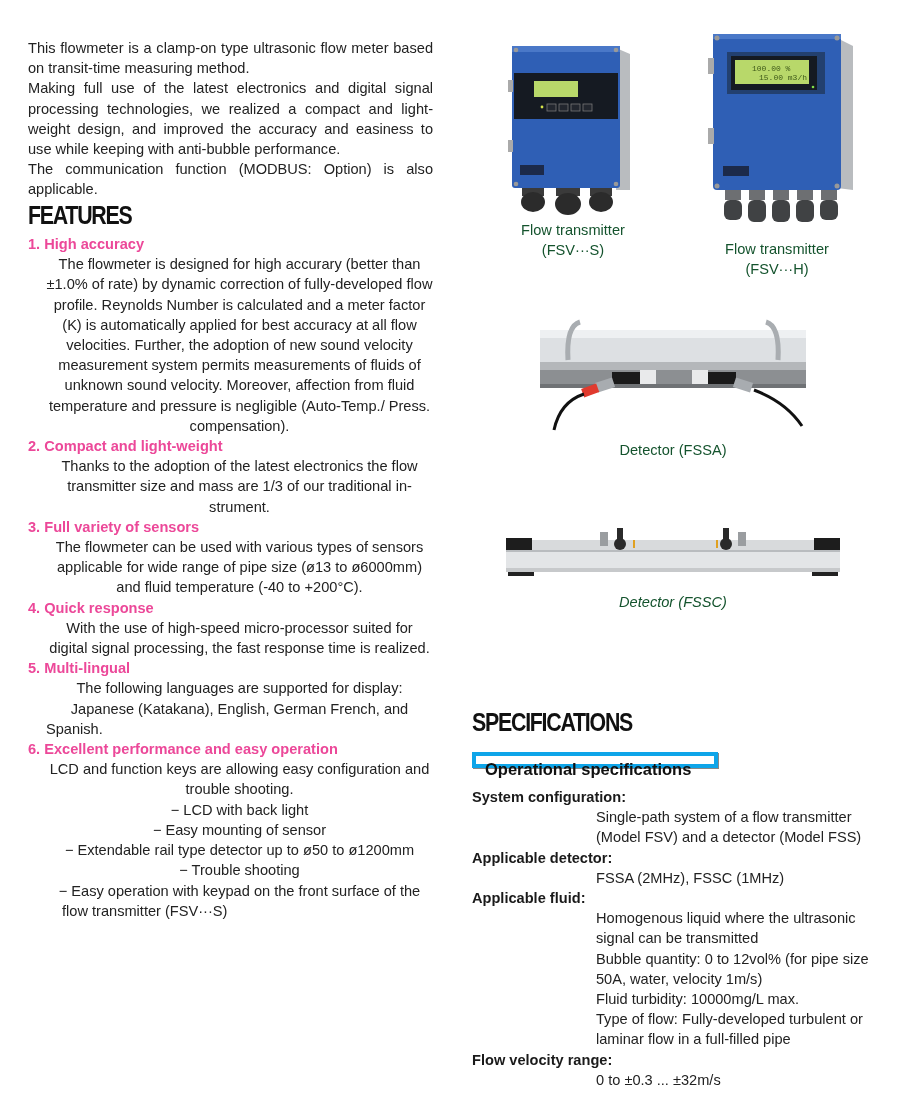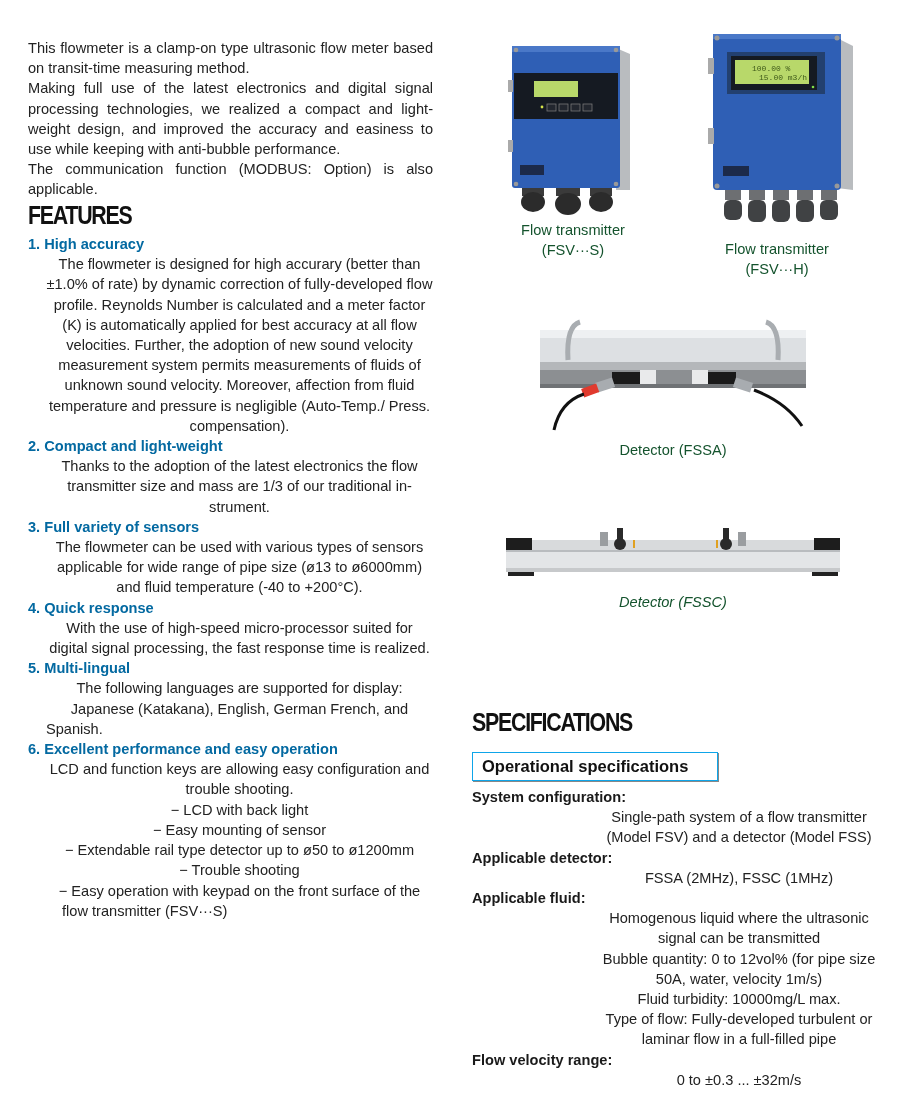--- a/index.html
+++ b/index.html
@@ -11,37 +11,37 @@
     .left { position: absolute; left: 28px; top: 18px; width: 405px; }
     .just { text-align: justify; text-align-last: auto; margin-top: 20px; }
     .intro p { margin: 0; }
     .section-title {
       font-family: "Liberation Sans", sans-serif; font-weight: bold;
       font-size: 26px; letter-spacing: -1.5px; transform: scaleX(0.82); transform-origin: left;
       color: #111111; margin: 0; line-height: 30px;
     }
     .features-title { position: absolute; left: 28px; top: 200px; }
     .features { position: absolute; left: 28px; top: 234px; width: 405px; }
-    .feature-head { font-weight: bold; margin: 0; color: #0369a1; }
+    .feature-head { font-weight: bold; margin: 0; color: #ec4899; }
     .feature-body { margin: 0 0 0 18px; }
     .feature-body p { margin: 0; text-align: center; }
 
     .figure { position: absolute; text-align: center; font-size: 14.6px; line-height: 20px; color: #14532d; }
     .caption div { white-space: nowrap; }
 
     .spec-title { position: absolute; left: 472px; top: 707px; }
     .op-box {
-      position: absolute; left: 472px; top: 752px; width: 246px; height: 29px;
-      border: 1px solid #0ea5e9; box-shadow: 1px 1px 0 #888;
+      position: absolute; left: 472px; top: 752px; width: 246px; height: 16px;
+      border: 4px solid #0ea5e9; box-shadow: 1px 1px 0 #888;
       font-weight: bold; font-size: 16.5px; line-height: 26px; padding-left: 9px; box-sizing: border-box;
       color: #111;
     }
     .specs { position: absolute; left: 472px; top: 787px; width: 410px; }
     .spec-label { font-weight: bold; margin: 0; color: #1a1a1a; }
-    .spec-val { margin: 0 0 0 124px; text-align: center; }
+    .spec-val { margin: 0 0 0 124px; }
     .spec-val p { margin: 0; }
     svg { display: block; }
   </style>
 </head>
 <body>
 
 <div class="left intro just">
   <p>This flowmeter is a clamp-on type ultrasonic flow meter based on transit-time measuring method.</p>
   <p>Making full use of the latest electronics and digital signal processing technologies, we realized a compact and light-weight design, and improved the accuracy and easiness to use while keeping with anti-bubble performance.</p>
   <p>The communication function (MODBUS: Option) is also applicable.</p>

